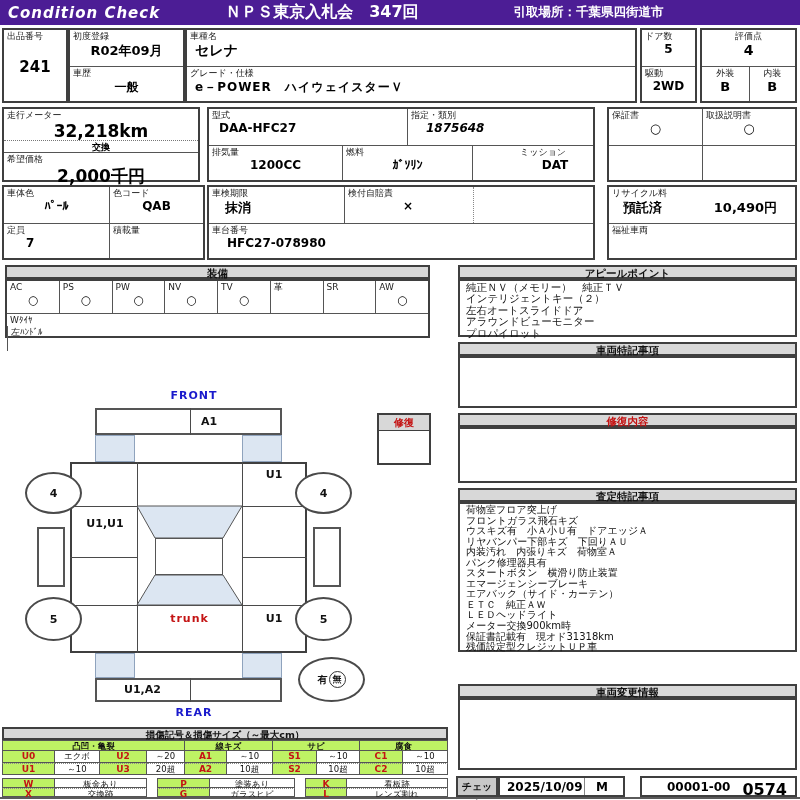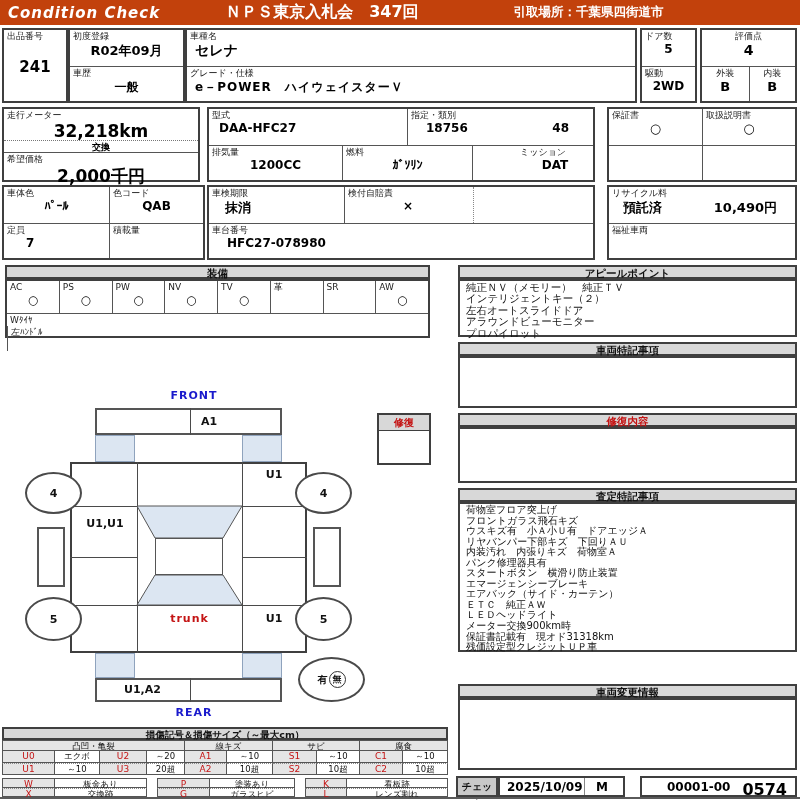--- a/index.html
+++ b/index.html
@@ -13,33 +13,33 @@
   .hd{background:#d8d8d8;border:2px solid #3f3f3f;font-weight:bold;text-align:center;
       box-sizing:border-box;font-size:10.5px;line-height:1.0;padding-top:1px;}
   .ln{position:absolute;background:#4a4a4a;}
   .glass{background:#dce6f2;border:1px solid #8fa3bd;box-sizing:border-box;position:absolute;}
   .ell{position:absolute;box-sizing:border-box;border:2px solid #4a4a4a;border-radius:50%;
        background:#fff;display:flex;align-items:center;justify-content:center;
        font-weight:bold;font-size:11px;}
   .dtxt{position:absolute;font-weight:bold;font-size:11px;text-align:center;white-space:nowrap;}
   .flex{display:flex;}
   .cellL{border-left:1px solid #555;box-sizing:border-box;}
-  .legend-code{background:#e5e5e5;color:#c41414;font-weight:normal;text-align:center;
+  .legend-code{background:#bef264;color:#c41414;font-weight:bold;text-align:center;
                font-size:9px;border:1px solid #555;box-sizing:border-box;line-height:1.2;}
   .legend-val{text-align:center;font-size:8.5px;border:1px solid #555;border-left:none;
               box-sizing:border-box;line-height:1.3;white-space:nowrap;}
   .red{color:#c41414;}
   .blue{color:#1a1acc;}
 </style>
 </head>
 <body>
 
 <div class="page">
 
-  <div class="abs" style="left:0;top:0;width:800px;height:25px;background:#c2410c;display:flex;align-items:center;">
+  <div class="abs" style="left:0;top:0;width:800px;height:25px;background:#4c1d95;display:flex;align-items:center;">
     <span style="color:#fff;font-style:italic;font-weight:bold;font-size:15px;margin-left:8px;letter-spacing:1px;">Condition  Check</span>
     <span style="color:#fff;font-weight:bold;font-size:16px;margin-left:65px;">ＮＰＳ東京入札会　347回</span>
     <span style="color:#fff;font-weight:bold;font-size:12.5px;margin-left:95px;">引取場所：千葉県四街道市</span>
   </div>
 
   <div class="bx" style="left:2px;top:28px;width:66px;height:75px;">
     <div class="lb">出品番号</div>
     <div class="vl" style="font-size:15px;margin-top:16px;">241</div>
   </div>
 
@@ -106,21 +106,21 @@
   </div>
 
   <div class="bx" style="left:207px;top:107px;width:388px;height:75px;">
     <div class="abs flex" style="left:0;top:0;right:0;height:37px;border-bottom:1px solid #555;">
       <div style="width:198px;box-sizing:border-box;">
         <div class="lb">型式</div>
         <div class="vl" style="font-size:12px;text-align:left;padding-left:10px;">DAA-HFC27</div>
       </div>
       <div class="cellL" style="flex:1;">
         <div class="lb">指定・類別</div>
-        <div class="flex" style="justify-content:space-between;padding:0 24px 0 18px;">
+        <div class="flex" style="justify-content:flex-start;padding:0 24px 0 18px;font-style:italic;">
           <span class="vl" style="font-size:12px;">18756</span>
           <span class="vl" style="font-size:12px;">48</span>
         </div>
       </div>
     </div>
     <div class="abs flex" style="left:0;top:37px;right:0;bottom:0;">
       <div style="width:133px;box-sizing:border-box;">
         <div class="lb">排気量</div>
         <div class="vl" style="font-size:12px;">1200CC</div>
       </div>

